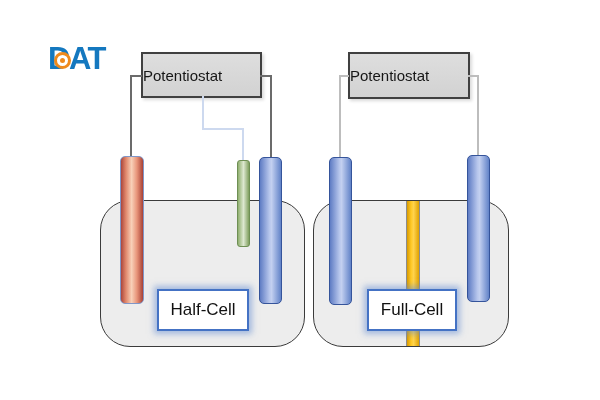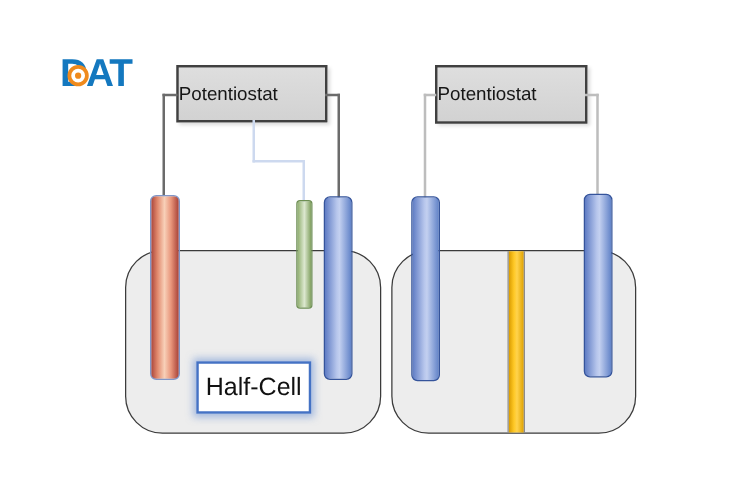--- a/index.html
+++ b/index.html
@@ -46,21 +46,21 @@
   .el-blue{border:1px solid #35549b;
           background:linear-gradient(90deg,#5f7cc4,#b7c6ec 45%,#c3d0f0 55%,#6283c8);}
   .el-blue-hw{left:259px;top:157px;width:21px;height:145px;}
   .el-blue-f1{left:329px;top:157px;width:21px;height:146px;}
   .el-blue-f2{left:467px;top:155px;width:21px;height:145px;}
 
   
   .cell-label{position:absolute;z-index:5;background:#ffffff;border:2.5px solid #4472c4;
               display:flex;align-items:center;justify-content:center;
               box-shadow:0 0 6px 3px rgba(100,140,210,0.55);}
-  .cell-label span{font-size:20px;font-weight:500;color:#111111;}
+  .cell-label span{font-size:17px;font-weight:500;color:#111111;}
   .label-half{left:157px;top:289px;width:88px;height:38px;}
   .label-full{left:367px;top:289px;width:86px;height:38px;}
 </style>
 </head>
 <body>
 
 <div class="canvas">
 
   <div class="logo">
     <span class="logo-text">DAT</span>
@@ -96,14 +96,17 @@
 
   <div class="electrode el-red"></div>
   <div class="electrode el-green"></div>
   <div class="electrode el-blue el-blue-hw"></div>
   <div class="electrode el-blue el-blue-f1"></div>
   <div class="electrode el-blue el-blue-f2"></div>
 
   <div class="cell-label label-half">
     <span>Half-Cell</span>
   </div>
+  <div class="cell-label label-full">
+    <span>Full-Cell</span>
+  </div>
 
 </div>
 
 </body></html>

